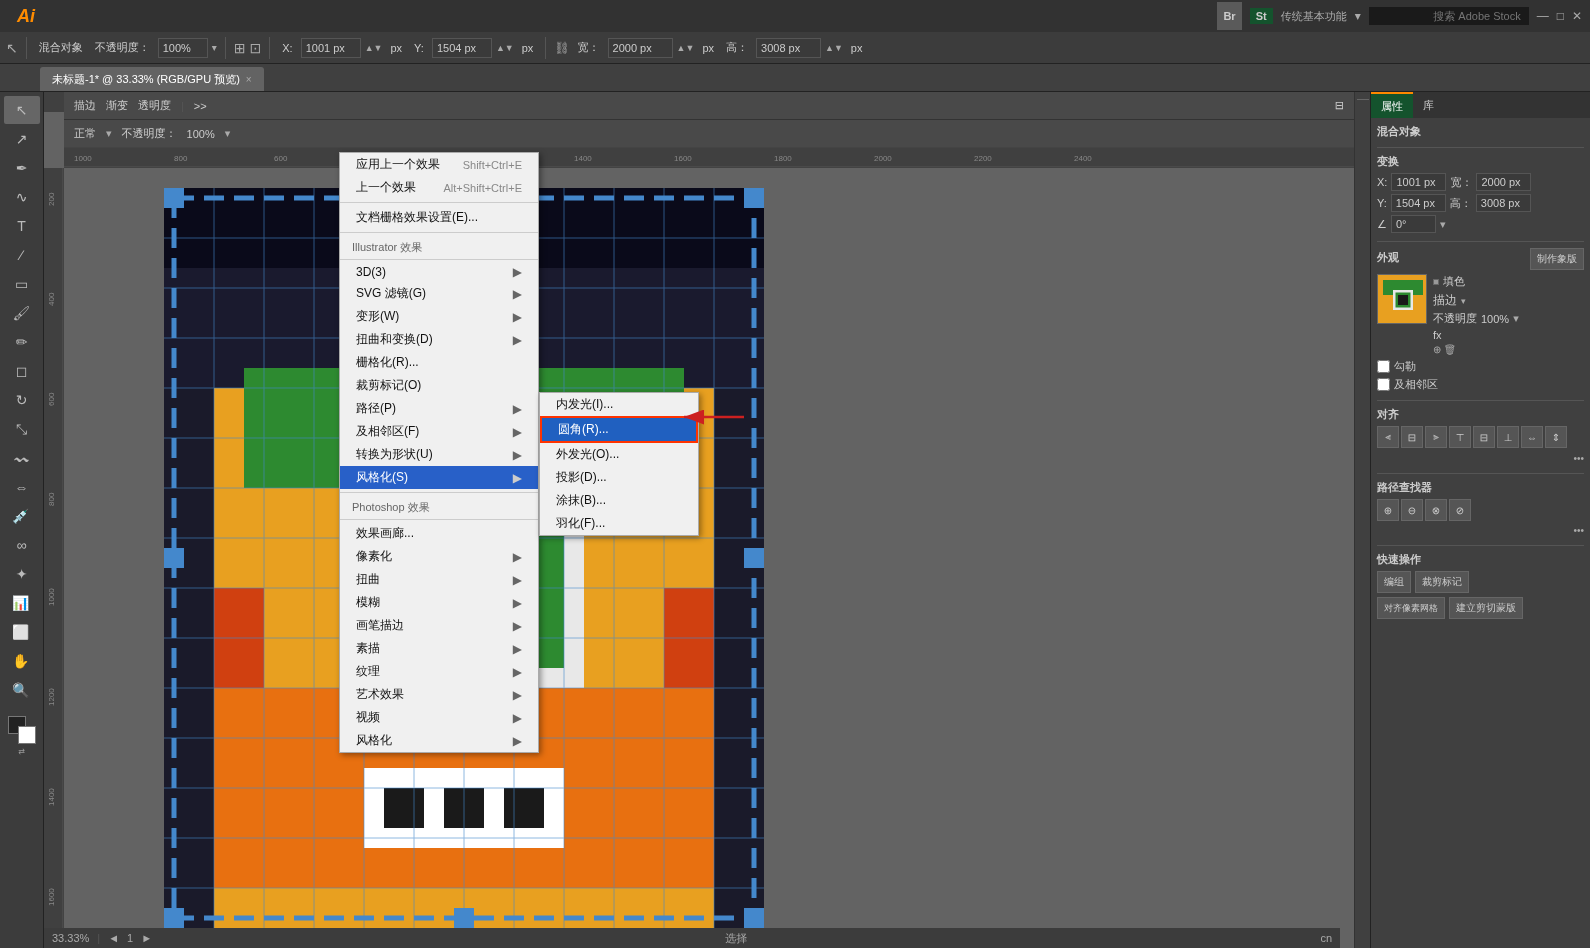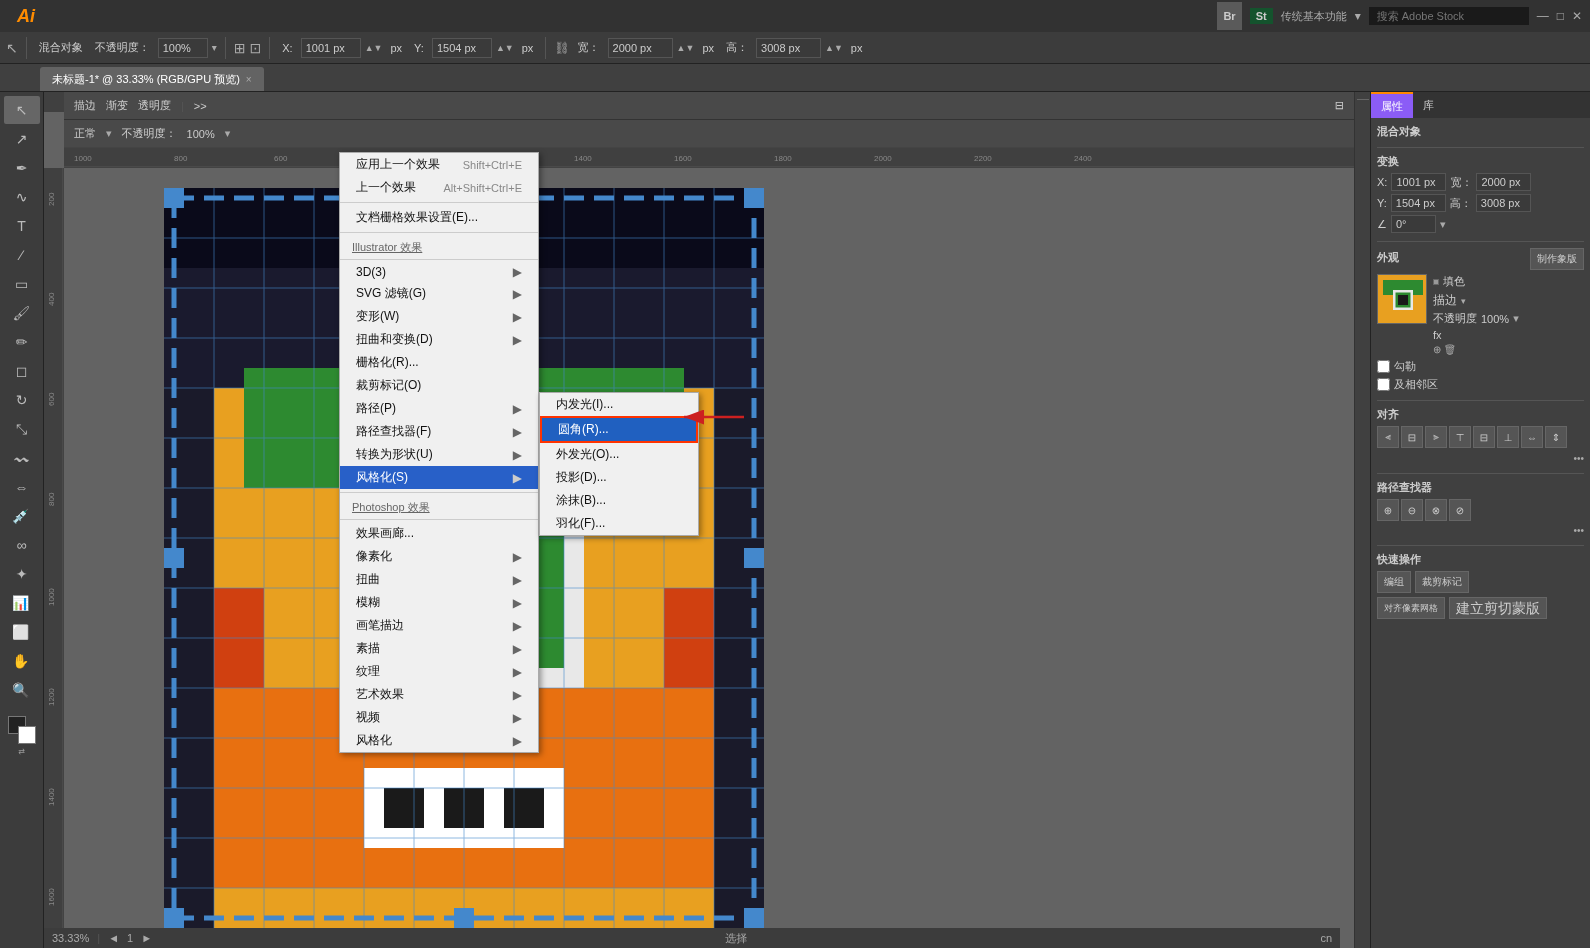--- a/index.html
+++ b/index.html
@@ -54,20 +54,21 @@
       gap: 8px;
       margin-left: auto;
     }
     #search-bar {
       background: #1a1a1a;
       border: none;
       color: #aaa;
       padding: 3px 8px;
       width: 160px;
       font-size: 11px;
+      text-align: right;
     }
 
     
     #toolbar-row {
       height: 32px;
       background: #3c3c3c;
       display: flex;
       align-items: center;
       padding: 0 6px;
       gap: 4px;
@@ -223,21 +224,21 @@
     .right-tab {
       padding: 0 10px;
       height: 100%;
       display: flex;
       align-items: center;
       font-size: 11px;
       cursor: pointer;
       color: #ccc;
     }
     .right-tab.active {
-      background: #8b5cf6;
+      background: #14532d;
       color: #fff;
       border-top: 2px solid #ff8800;
     }
     #right-content {
       flex: 1;
       padding: 6px;
       overflow-y: auto;
     }
     .panel-section {
       margin-bottom: 8px;
@@ -313,21 +314,20 @@
       z-index: 100;
       min-width: 200px;
       color: #111;
     }
     .menu-section-header {
       padding: 4px 12px;
       font-size: 11px;
       color: #666;
       border-bottom: 1px solid #ccc;
       margin-bottom: 2px;
-      text-decoration: underline;
     }
     .dropdown-item {
       padding: 3px 16px;
       font-size: 12px;
       cursor: pointer;
       white-space: nowrap;
       color: #111;
       display: flex;
       justify-content: space-between;
       align-items: center;
@@ -638,21 +638,21 @@
           <span>扭曲和变换(D)</span>
           <span class="arrow">▶</span>
         </div>
       <div class="dropdown-item">栅格化(R)...</div>
       <div class="dropdown-item">裁剪标记(O)</div>
       <div class="dropdown-item">
           <span>路径(P)</span>
           <span class="arrow">▶</span>
         </div>
       <div class="dropdown-item">
-          <span>路径查找器(F)</span>
+          <span>及相邻区(F)</span>
           <span class="arrow">▶</span>
         </div>
       <div class="dropdown-item">
           <span>转换为形状(U)</span>
           <span class="arrow">▶</span>
         </div>
       <div class="dropdown-item highlighted">
         <span>风格化(S)</span>
           <span class="arrow" style="color:#ccc;">▶</span>
       </div>
@@ -858,18 +858,18 @@
       <div class="panel-separator"></div>
 
       <div class="panel-section">
         <div class="panel-section-title">快速操作</div>
         <div style="display:flex;gap:4px;margin-bottom:4px;">
           <button class="panel-btn">编组</button>
           <button class="panel-btn">裁剪标记</button>
         </div>
         <div style="display:flex;gap:4px;">
           <button class="panel-btn" style="font-size:9px;">对齐像素网格</button>
-          <button class="panel-btn" style="font-size:14px;">建立剪切蒙版</button>
+          <button class="panel-btn" style="font-size:10px;">建立剪切蒙版</button>
         </div>
       </div>
     </div>
   </div>
 </div>
 
 </body></html>

